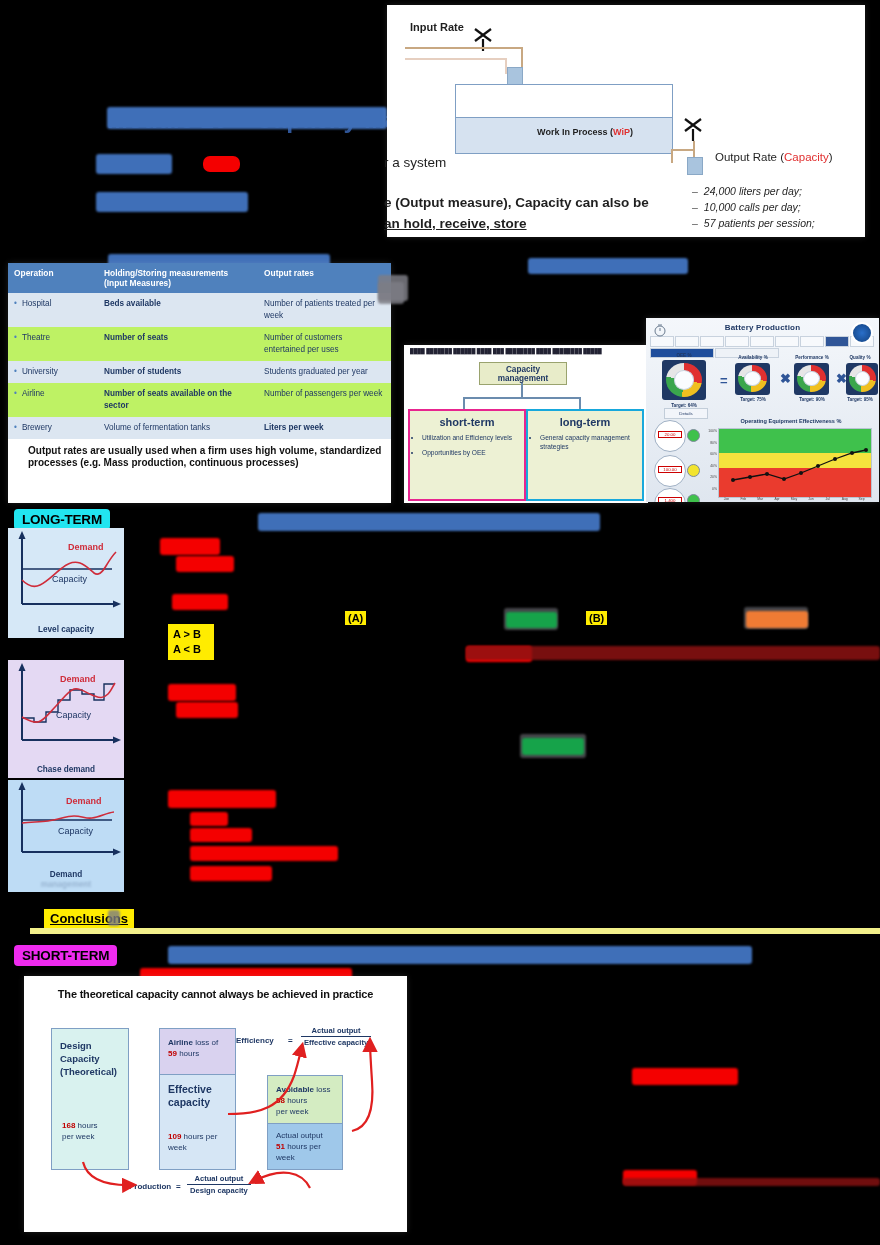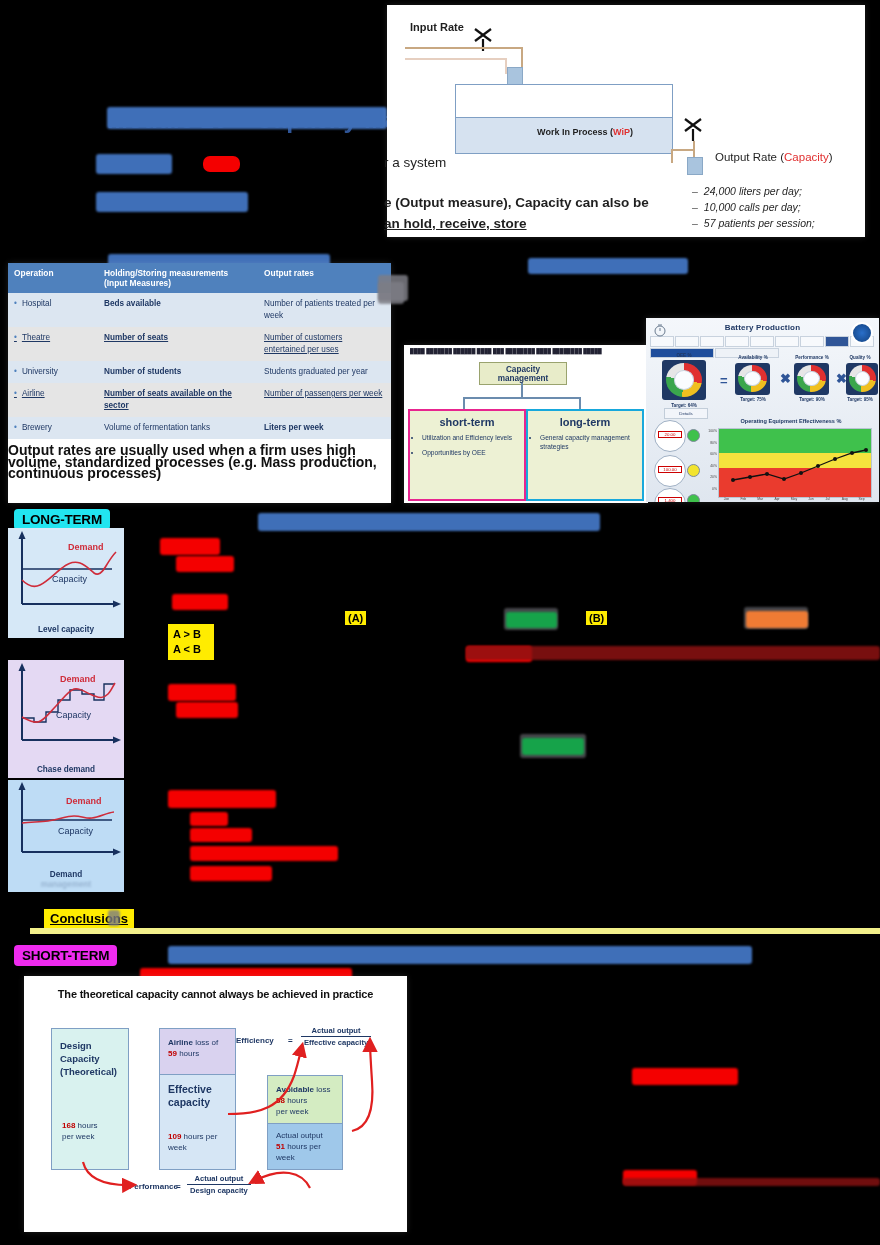--- a/index.html
+++ b/index.html
@@ -36,25 +36,25 @@
   
   .slidetxt{color:#1f1f1f;font-size:13.5px;}
 
   
   #tablePanel{left:8px;top:263px;width:383px;height:240px;background:#fff;}
   table.cap{border-collapse:collapse;width:100%;font-size:8.2px;color:#1f3864;}
   table.cap th{background:#4f81bd;color:#fff;text-align:left;padding:5px 6px;
       font-size:8.4px;font-weight:700;vertical-align:top;}
   table.cap td{padding:5px 6px;vertical-align:top;line-height:12px;margin-top:12px;}
   tr.r0 td{background:#dce6f1;}
-  tr.r1 td{background:#e5e5e5;text-decoration:underline;}
+  tr.r1 td{background:#bef264;}
   td.b{font-weight:700;}
   .bullet{color:#4f81bd;margin-right:5px;}
-  .tnote{font-size:14px;font-weight:700;color:#111;line-height:11.5px;
-         padding:6px 7px 0 0;}
+  .tnote{font-size:10px;font-weight:700;color:#111;line-height:11.5px;
+         padding:6px 7px 0 20px;}
 
   
   #capTree{left:404px;top:345px;width:244px;height:158px;background:#fff;}
   .ct-head{font-size:5.2px;color:#223;padding:3px 4px 0 6px;filter:blur(.7px);}
   .ct-node{position:absolute;background:#e8ecc9;border:1px solid #9aa36e;
       font-size:8.2px;font-weight:700;color:#1f3864;display:flex;
       align-items:center;justify-content:center;text-align:center;}
   .ct-leaf{position:absolute;background:#edf1d4;}
   .ct-leaf .h{font-size:11px;font-weight:700;color:#1f3864;text-align:center;
       margin:5px 0 5px;}
@@ -530,21 +530,21 @@
     </div>
   </div>
 
   <div class="eqw" style="left:212px;top:60px;">Efficiency</div>
   <div class="eqw" style="left:264px;top:60px;">=</div>
   <div class="frac" style="left:277px;top:50px;">
     <div class="top">Actual output</div>
     <div class="bot">Effective capacity</div>
   </div>
 
-  <div class="eqw" style="left:105px;top:206px;">Performance</div>
+  <div class="eqw" style="left:105px;top:206px;">Production</div>
   <div class="eqw" style="left:152px;top:206px;">=</div>
   <div class="frac" style="left:163px;top:198px;">
     <div class="top">Actual output</div>
     <div class="bot">Design capacity</div>
   </div>
 
   <svg class="arw" style="left:200px;top:60px;" width="110" height="85" viewBox="0 0 110 85">
     <defs>
         <marker id="ah" markerWidth="7" markerHeight="7" refX="5" refY="3.5" orient="auto">
           <polygon points="0,0 7,3.5 0,7" fill="#e02020"></polygon>

